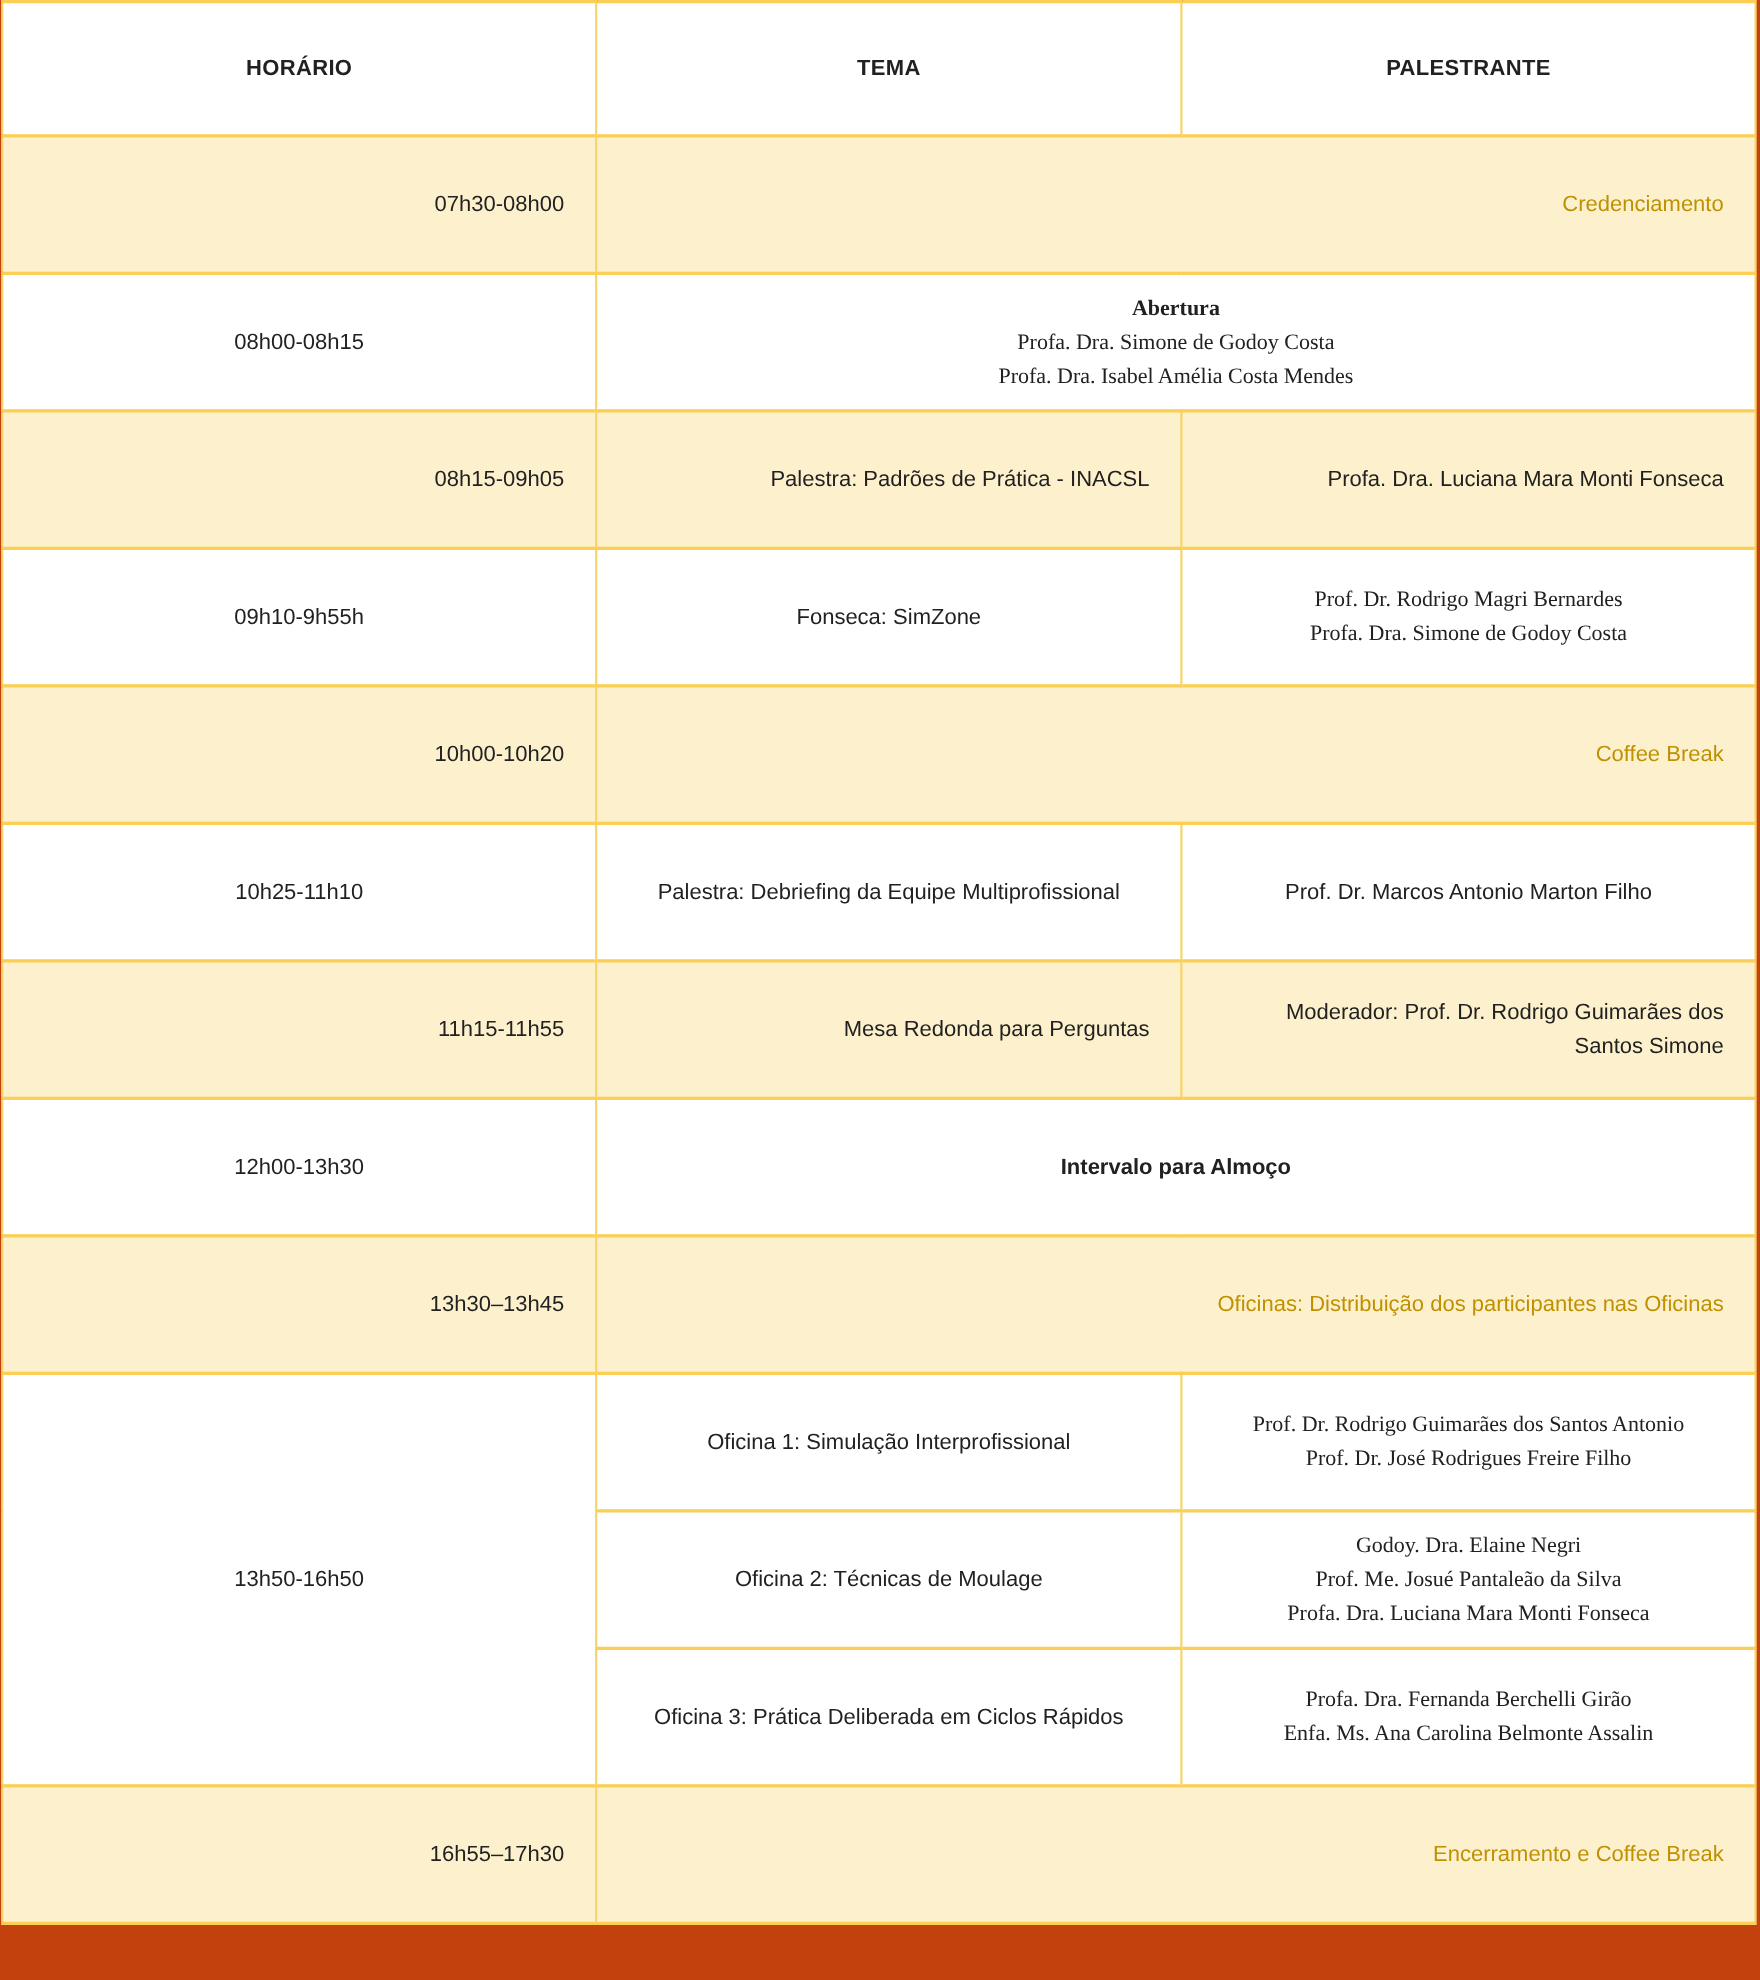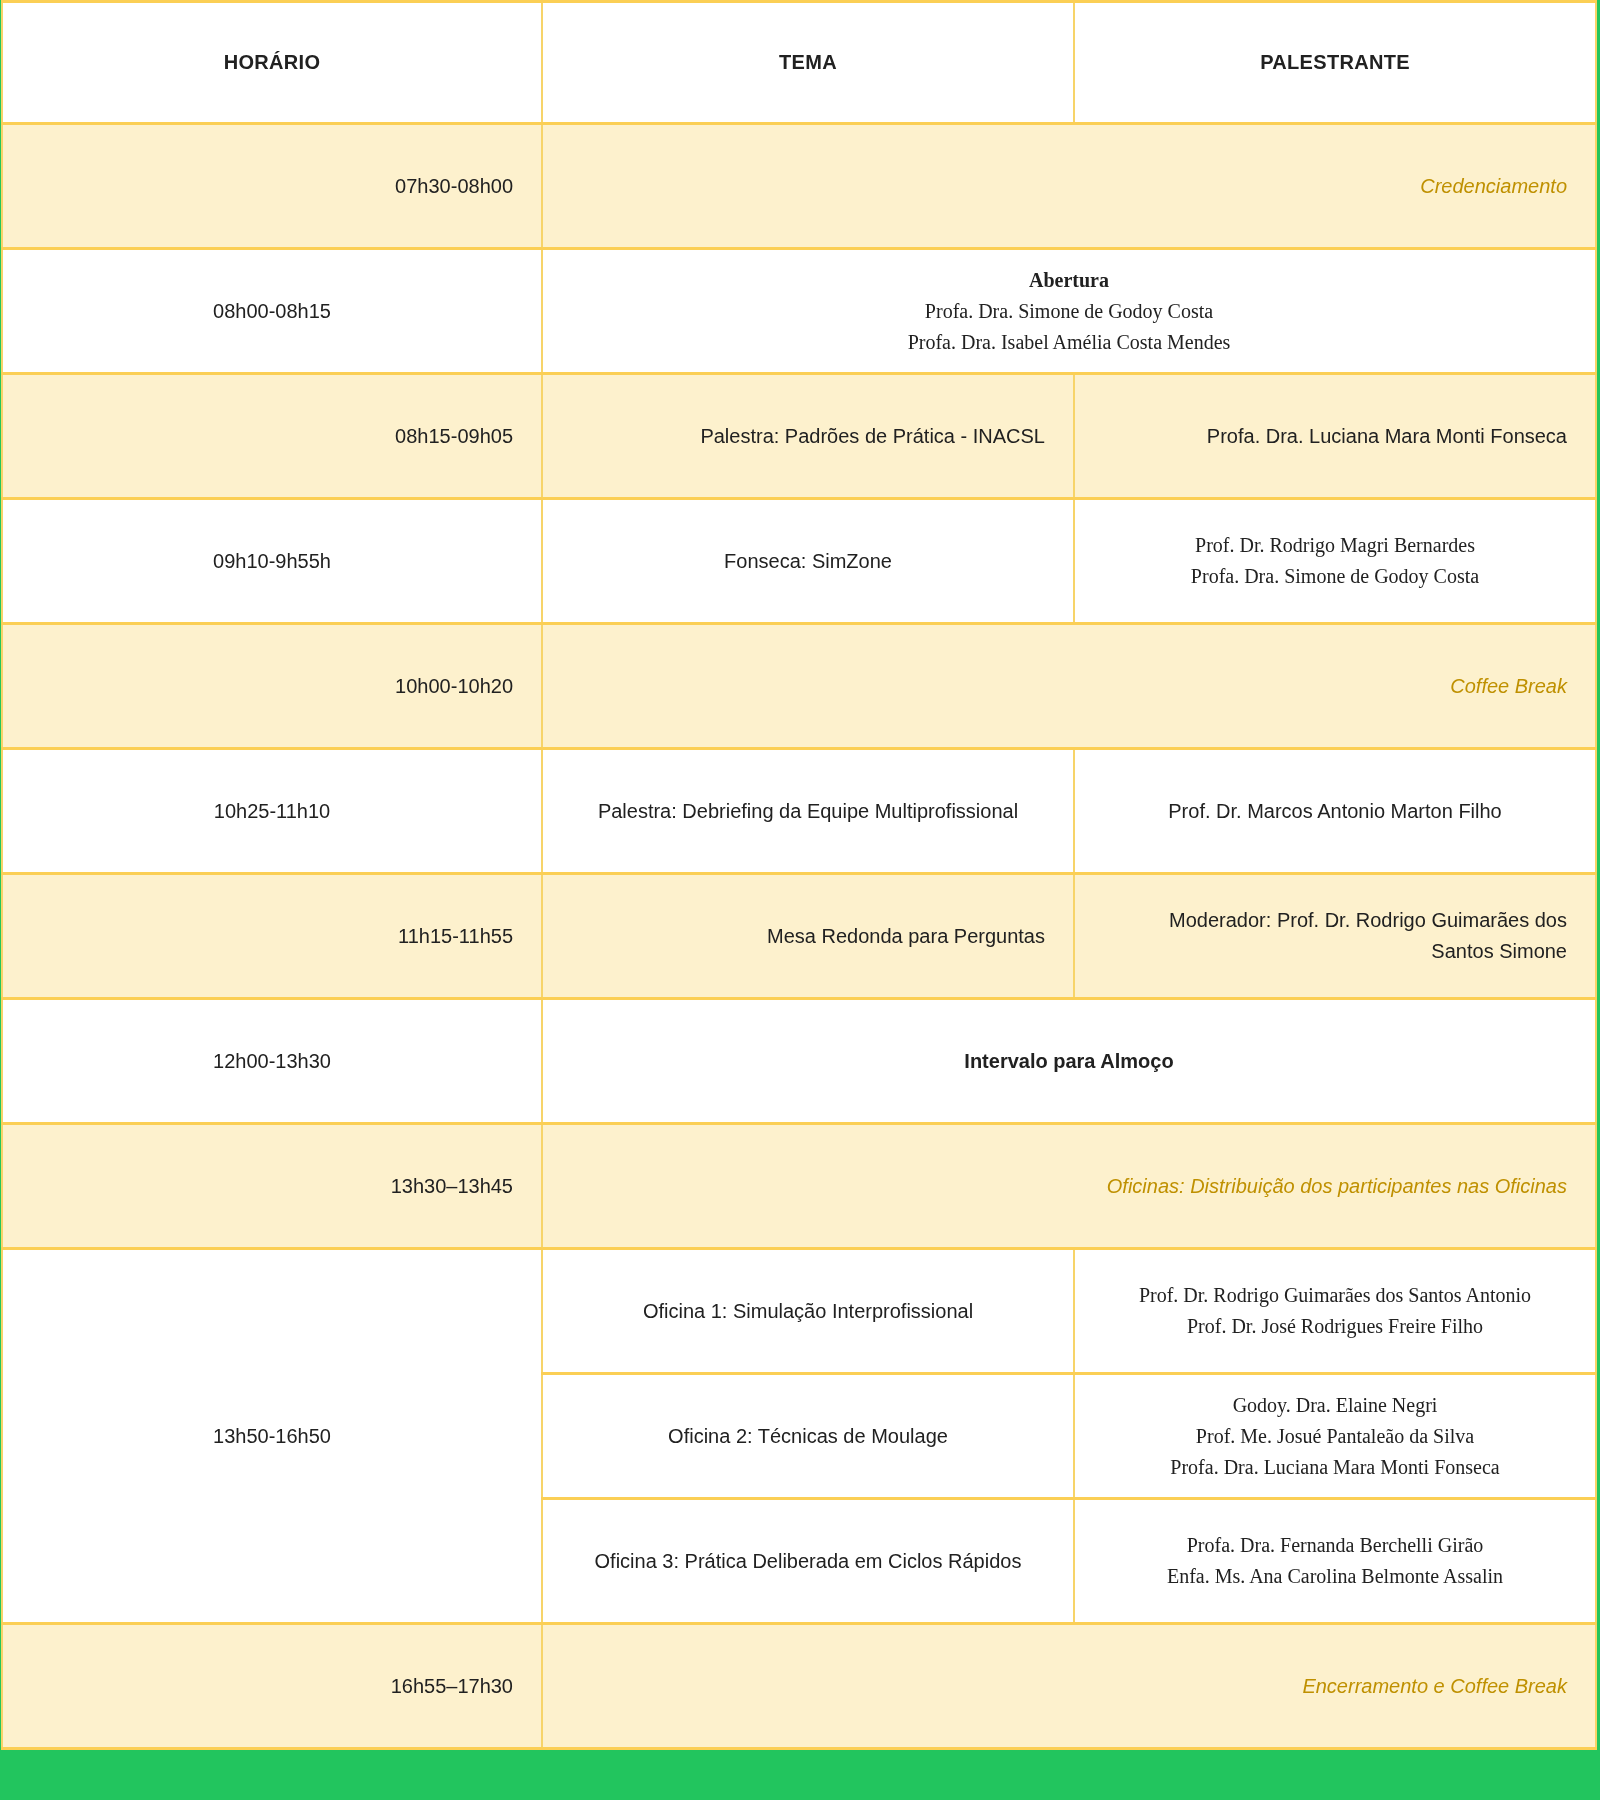--- a/index.html
+++ b/index.html
@@ -7,21 +7,21 @@
     margin: 0;
     padding: 0;
     background: #ffffff;
     font-family: "Liberation Sans", "DejaVu Sans", sans-serif;
     color: #212121;
   }
   .page {
     width: 1600px;
     height: 1800px;
     padding: 0 5px 3px 1px;
-    background: #22c55e;
+    background: #c2410c;
   }
   table.schedule {
     width: 1594px;
     border-collapse: collapse;
     table-layout: fixed;
   }
   col.c-horario     { width: 540px; }
   col.c-tema        { width: 532px; }
   col.c-palestrante { width: 522px; }
 
@@ -41,21 +41,20 @@
   tr.header-row td { height: 122px; }
   tr.body-row td   { height: 125px; }
 
   tr.shaded td { background: #fdf1cd; text-align: right; }
 
   .col-title        { font-weight: bold; letter-spacing: 0.3px; }
   .col-title.bold   { font-weight: bold; }
 
   .event-label {
     color: #bf9000;
-    font-style: italic;
     padding-left: 28px;
   }
   .plain-label { color: #212121; font-weight: bold; }
   .bold-line   { font-weight: bold; }
 
   .line { display: block; font-family: Liberation Serif, serif; }
 </style>
 </head>
 <body>
 

